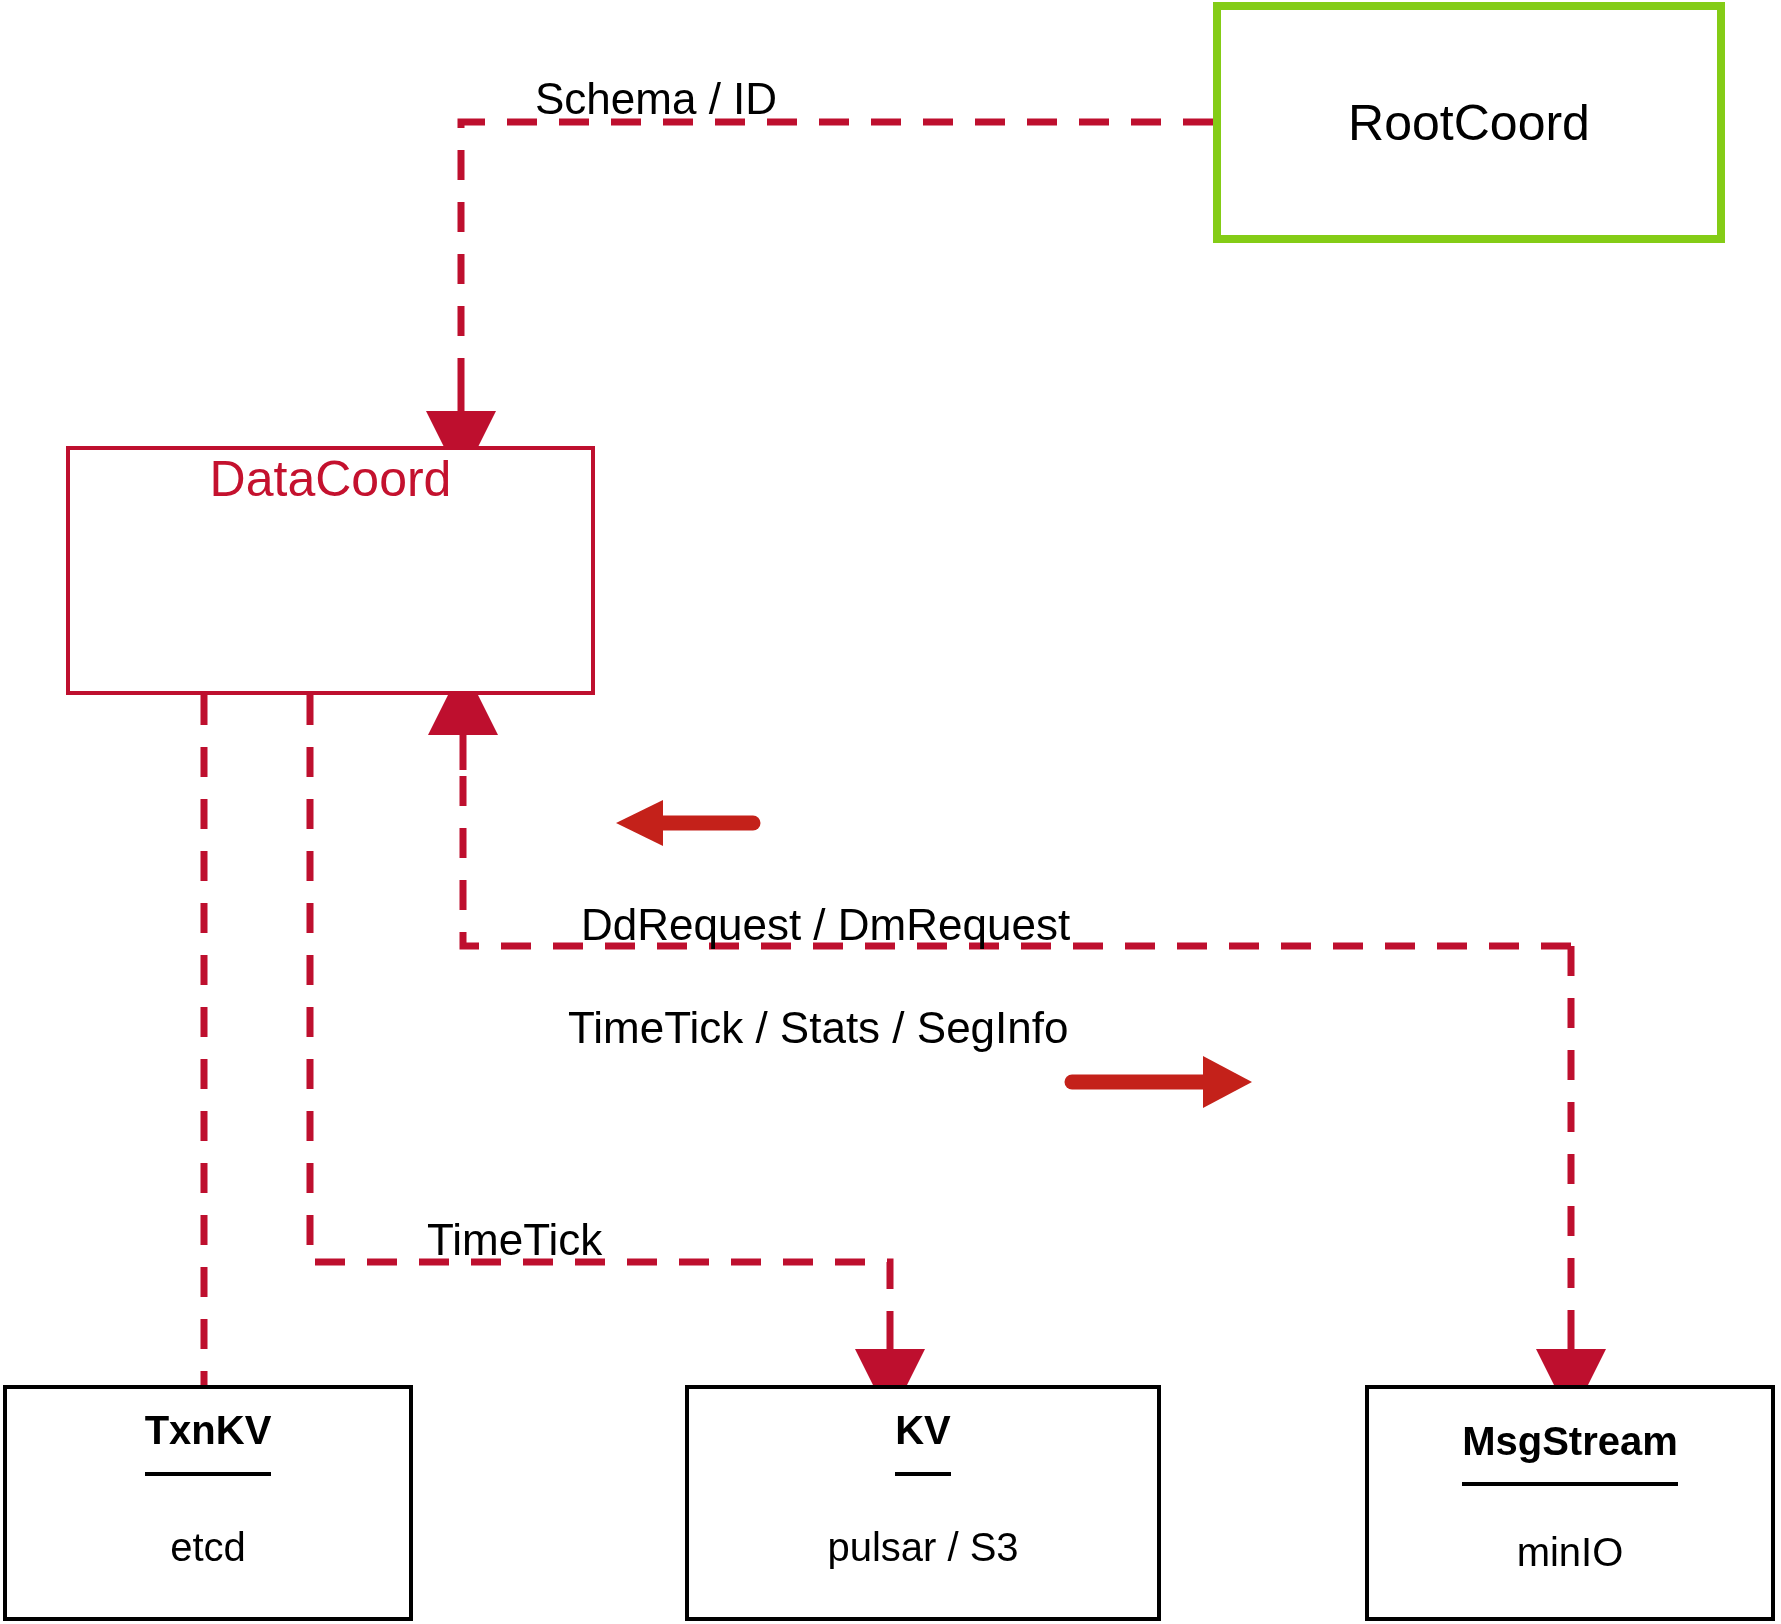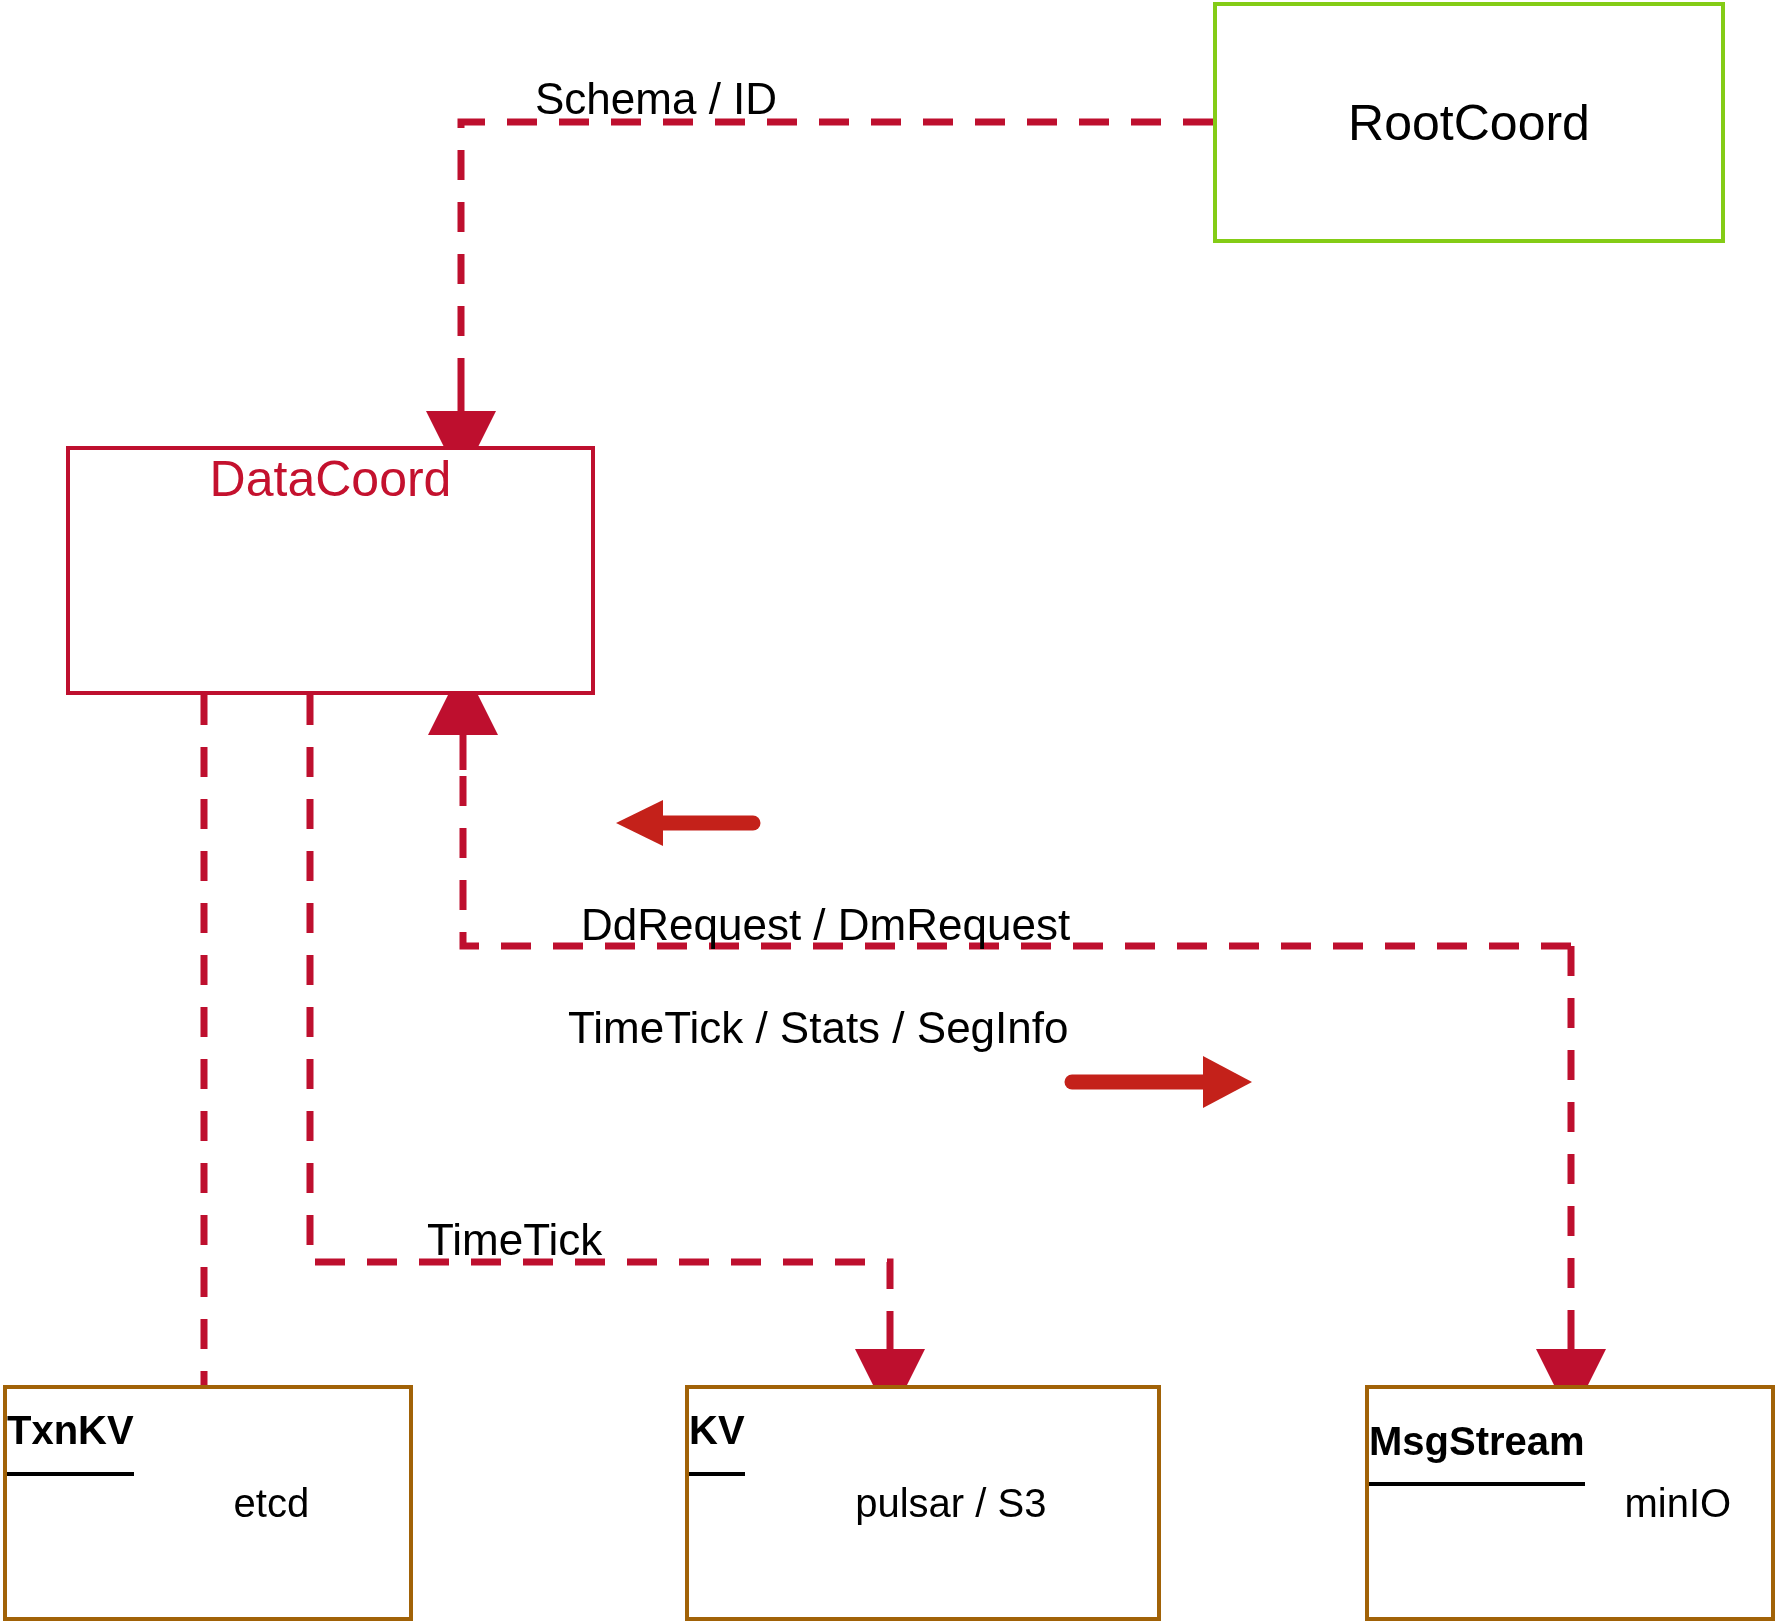--- a/index.html
+++ b/index.html
@@ -33,44 +33,45 @@
     font-family: "Liberation Sans", sans-serif;
     margin-top: 34px;
   }
   
   .node-box {
     position: absolute;
     box-sizing: border-box;
     background: #ffffff;
   }
   .node-plain {
-    border: 4px solid #84cc16;
+    border: 8px solid #84cc16;
     display: flex;
     align-items: center;
     justify-content: center;
   }
   .node-plain .node-title {
     font-size: 50px;
     color: #000000;
   }
   .node-accent {
     border: 4px solid #BE0F2E;
     display: flex;
     align-items: flex-start;
     justify-content: center;
   }
   .node-accent .node-title {
     font-size: 50px;
     color: #C4112E;
   }
   
   .node-split {
-    border: 4px solid #a16207;
+    border: 4px solid #000000;
     display: flex;
-    flex-direction: row;
+    flex-direction: column;
+    align-items: center;
   }
   .node-split .split-header {
     border-bottom: 4px solid #000000;
     display: flex;
     align-items: center;
     justify-content: center;
     font-weight: bold;
     font-size: 40px;
     color: #000000;
   }

